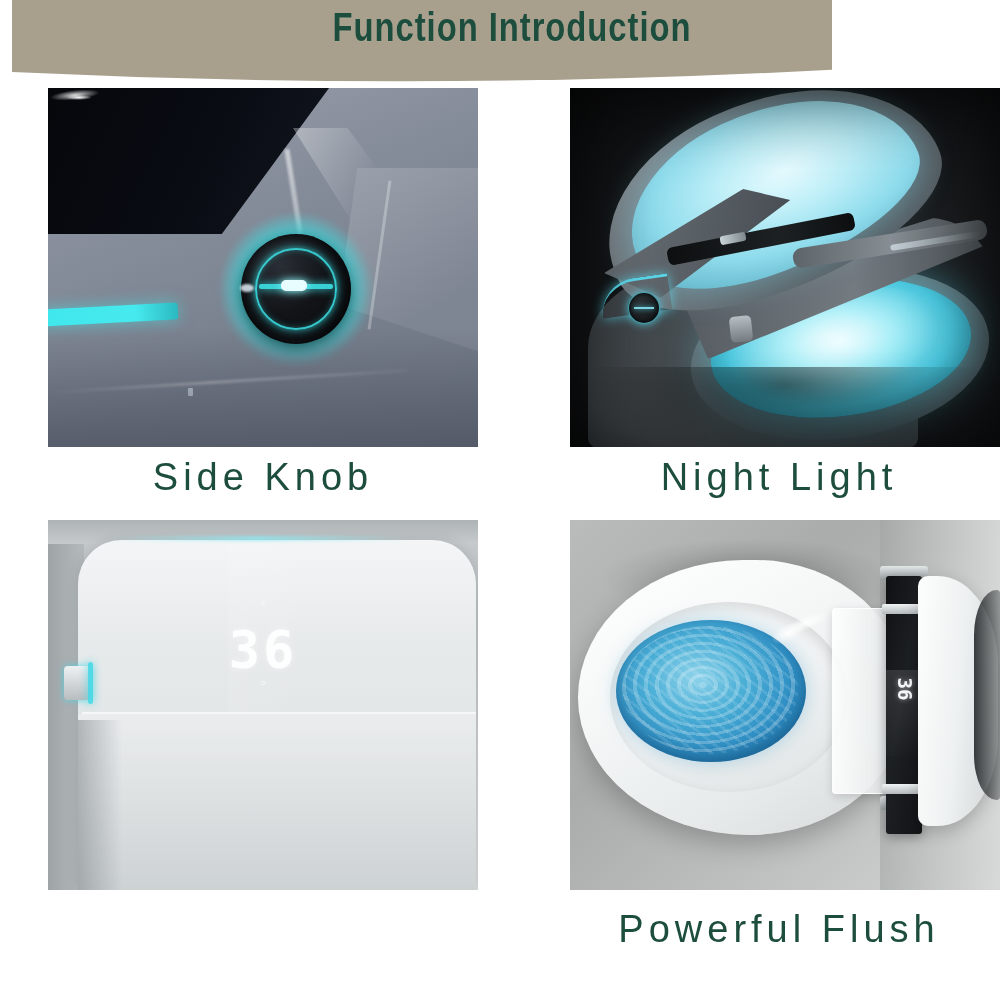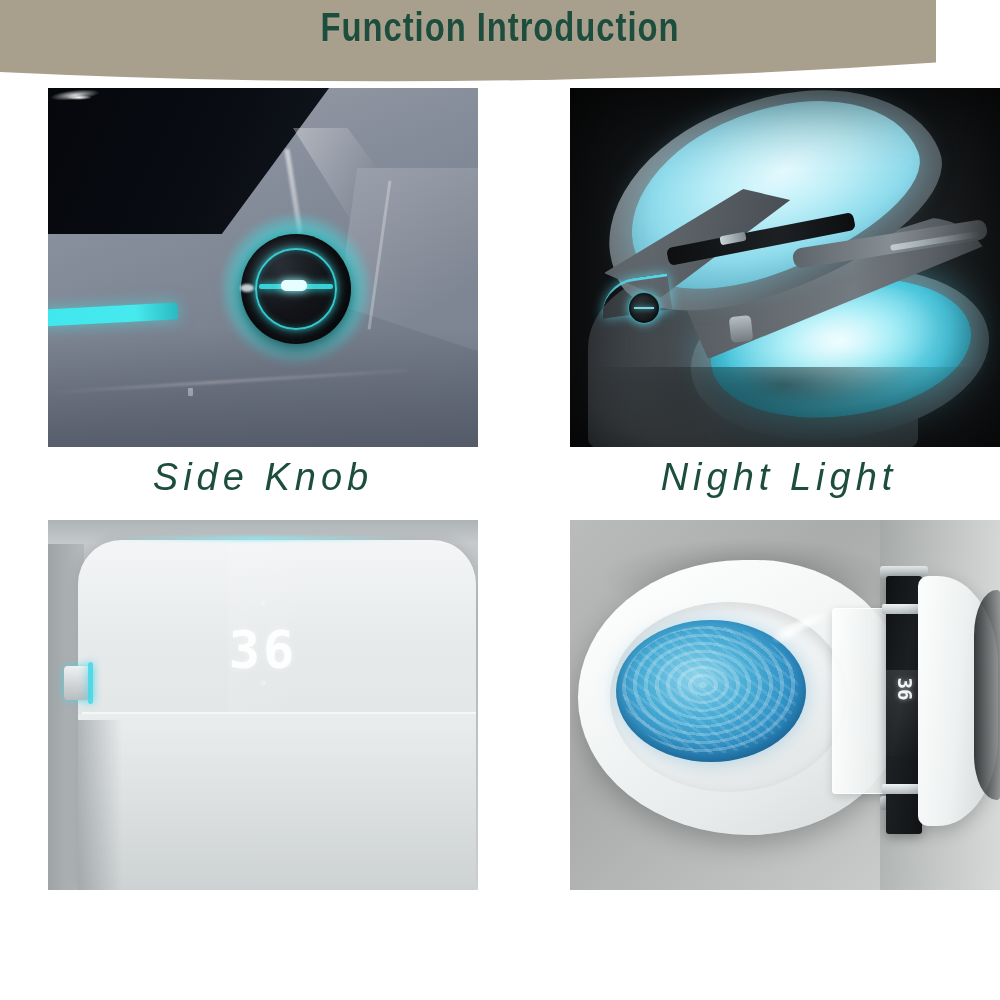--- a/index.html
+++ b/index.html
@@ -6,21 +6,21 @@
   html, body {
     width: 1000px; height: 1000px;
     background: #ffffff;
     font-family: "Liberation Sans", sans-serif;
     overflow: hidden;
   }
   #page { position: relative; width: 1000px; height: 1000px; background: #fff; }
 
   
   .banner {
-    position: absolute; left: 0; top: 0; width: 936px; height: 92px;
+    position: absolute; left: 12px; top: 0; width: 820px; height: 92px;
     overflow: hidden;
   }
   .banner-bg { position: absolute; inset: 0; }
   .banner-title {
     position: absolute; left: 0; top: 4px; width: 1000px;
     text-align: center;
     font-family: "Liberation Sans Narrow", "Liberation Sans", sans-serif;
     font-weight: 700;
     font-size: 41px;
     letter-spacing: 1.2px;
@@ -45,21 +45,20 @@
   }
 
   .caption {
     position: absolute; left: 0; width: 430px; text-align: center;
     font-family: "Liberation Sans Narrow", "Liberation Sans", sans-serif;
     font-weight: 400;
     font-size: 38px;
     letter-spacing: 5px;
     color: #1d4d3d;
     white-space: nowrap;
-    font-style: italic;
   }
   .cell.r1c1 .caption, .cell.r1c2 .caption { top: 368px; }
   .cell.r2c1 .caption, .cell.r2c2 .caption { top: 388px; }
   .cell.r1c2 .caption, .cell.r2c2 .caption { left: -6px; }
 
   
   .p1 { background: linear-gradient(160deg,#9aa0ab 0%, #868d9a 35%, #767d8b 70%, #6f7684 100%); }
   .p1 .darkglass {
     position: absolute; left: -6px; top: -4px; width: 290px; height: 150px;
     background: linear-gradient(115deg,#05070b 0%, #090c13 55%, #13171f 100%);
@@ -535,16 +534,17 @@
         <div class="chromeclip-t"></div>
         <div class="chromeclip-b"></div>
         <div class="blackpanel"></div>
         <div class="panel-sheen"></div>
         <div class="digits4">36</div>
         <div class="hinge-t"></div>
         <div class="hinge-b"></div>
         <div class="tankback"></div>
         <div class="tankdark"></div>
       </div>
+      <div class="caption">Powerful Flush</div>
     </div>
 
   </div>
 </div>
 
 </body></html>

